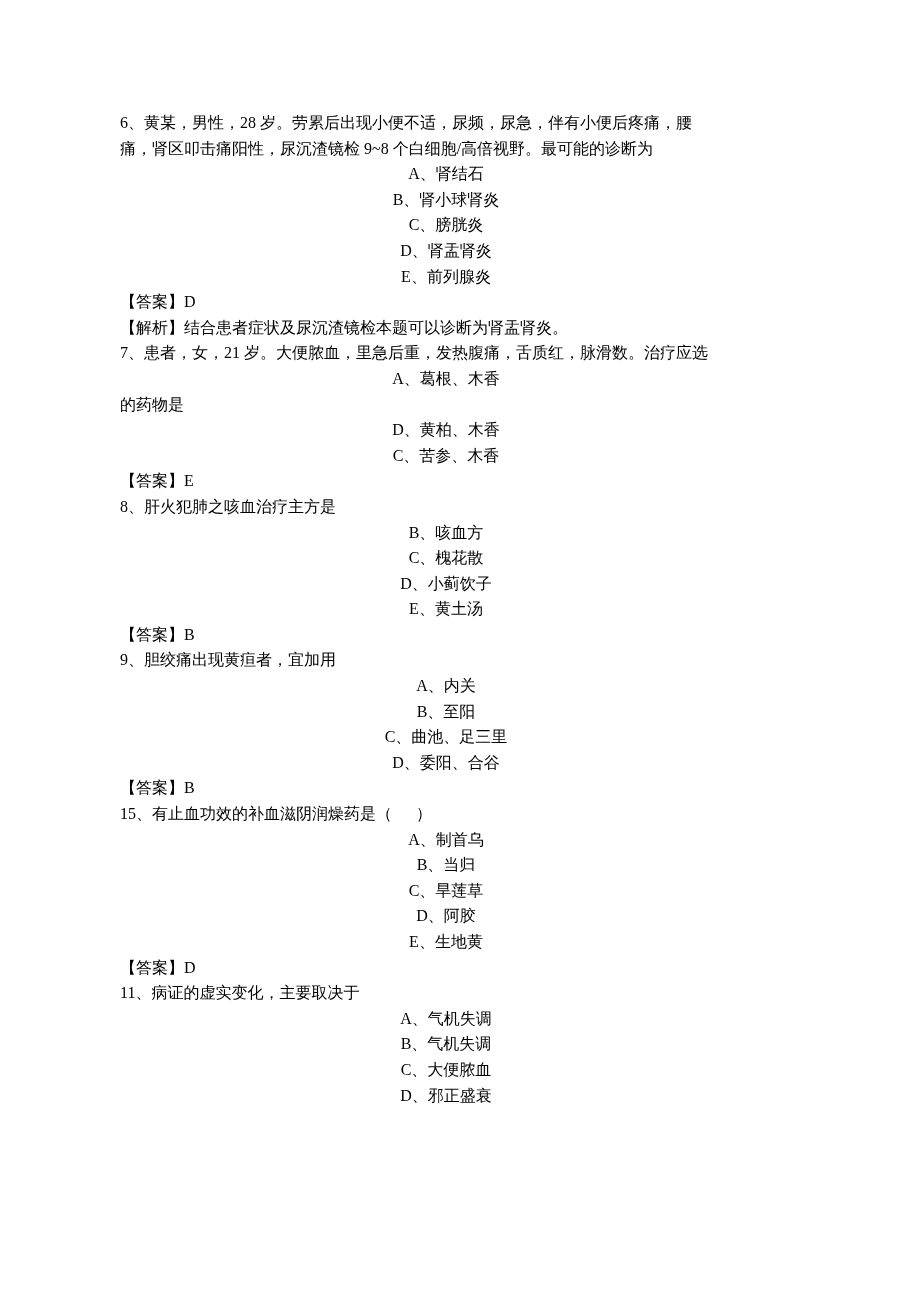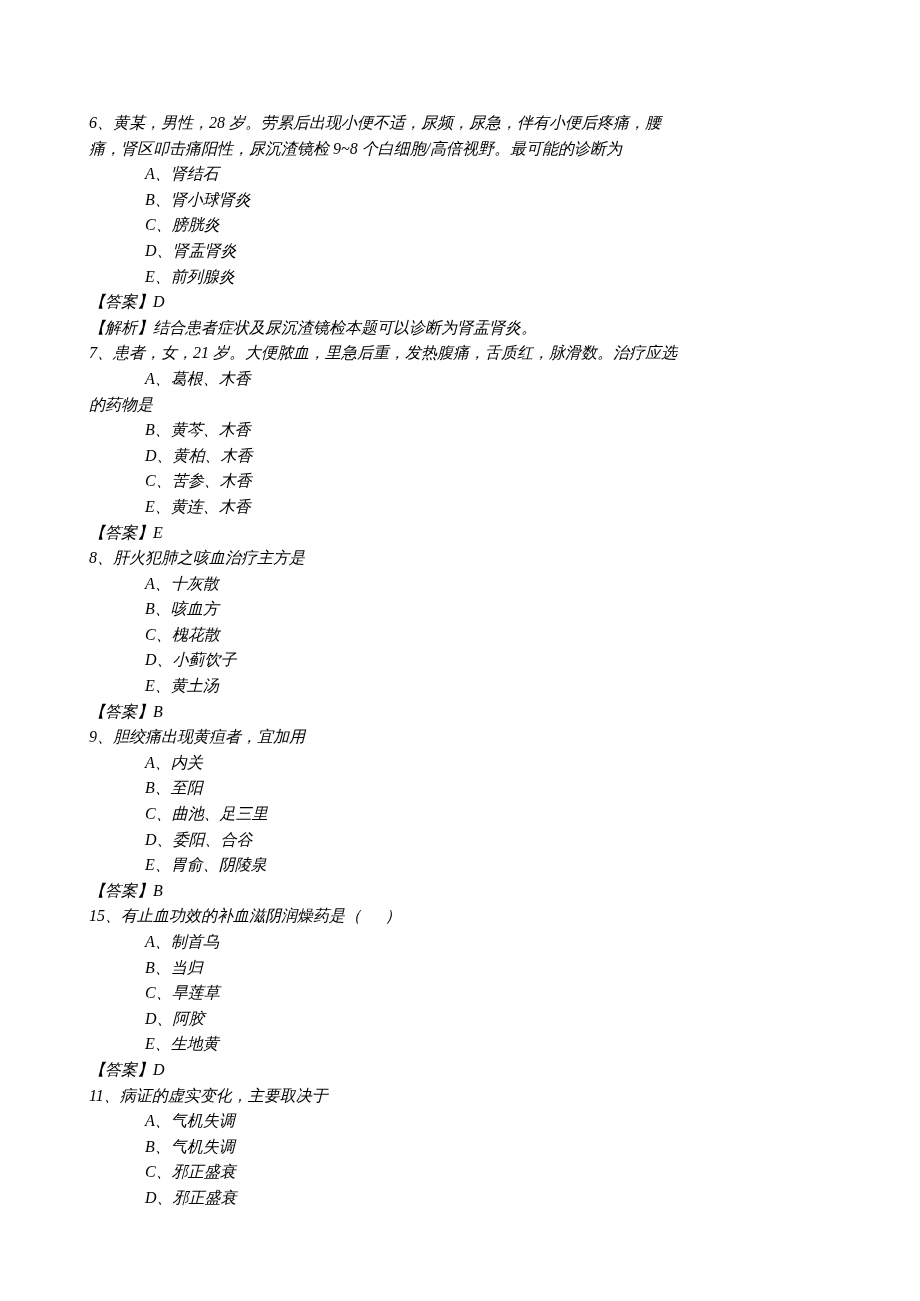--- a/index.html
+++ b/index.html
@@ -7,32 +7,32 @@
     padding: 0;
     background-color: #ffffff;
     font-family: "SimSun", "宋体", serif;
     font-size: 16px;
     line-height: 1.6;
     color: #000000;
   }
   .page {
     width: 836px;
     min-height: 1301px;
-    padding: 110px 120px 50px 89px;
+    padding: 110px 120px 50px 120px;
     box-sizing: border-box;
-    font-style: italic;
   }
   .line {
     white-space: pre-wrap;
   }
   .stem {
     padding-left: 0;
   }
   .option {
     padding-left: 56px;
+    text-align: center;
   }
   .answer {
     padding-left: 0;
   }
   .analysis {
     padding-left: 0;
   }
 </style>
 </head>
 <body>
@@ -43,44 +43,40 @@
     <div class="line option">A、肾结石</div>
     <div class="line option">B、肾小球肾炎</div>
     <div class="line option">C、膀胱炎</div>
     <div class="line option">D、肾盂肾炎</div>
     <div class="line option">E、前列腺炎</div>
     <div class="line answer">【答案】D</div>
     <div class="line analysis">【解析】结合患者症状及尿沉渣镜检本题可以诊断为肾盂肾炎。</div>
     <div class="line stem">7、患者，女，21 岁。大便脓血，里急后重，发热腹痛，舌质红，脉滑数。治疗应选</div>
     <div class="line option">A、葛根、木香</div>
     <div class="line stem">的药物是</div>
-    <div class="line option">B、黄芩、木香</div>
     <div class="line option">D、黄柏、木香</div>
     <div class="line option">C、苦参、木香</div>
-    <div class="line option">E、黄连、木香</div>
     <div class="line answer">【答案】E</div>
     <div class="line stem">8、肝火犯肺之咳血治疗主方是</div>
-    <div class="line option">A、十灰散</div>
     <div class="line option">B、咳血方</div>
     <div class="line option">C、槐花散</div>
     <div class="line option">D、小蓟饮子</div>
     <div class="line option">E、黄土汤</div>
     <div class="line answer">【答案】B</div>
     <div class="line stem">9、胆绞痛出现黄疸者，宜加用</div>
     <div class="line option">A、内关</div>
     <div class="line option">B、至阳</div>
     <div class="line option">C、曲池、足三里</div>
     <div class="line option">D、委阳、合谷</div>
-    <div class="line option">E、胃俞、阴陵泉</div>
     <div class="line answer">【答案】B</div>
     <div class="line stem">15、有止血功效的补血滋阴润燥药是（      ）</div>
     <div class="line option">A、制首乌</div>
     <div class="line option">B、当归</div>
     <div class="line option">C、旱莲草</div>
     <div class="line option">D、阿胶</div>
     <div class="line option">E、生地黄</div>
     <div class="line answer">【答案】D</div>
     <div class="line stem">11、病证的虚实变化，主要取决于</div>
     <div class="line option">A、气机失调</div>
     <div class="line option">B、气机失调</div>
-    <div class="line option">C、邪正盛衰</div>
+    <div class="line option">C、大便脓血</div>
     <div class="line option">D、邪正盛衰</div>
   </div>
 
 </body></html>

